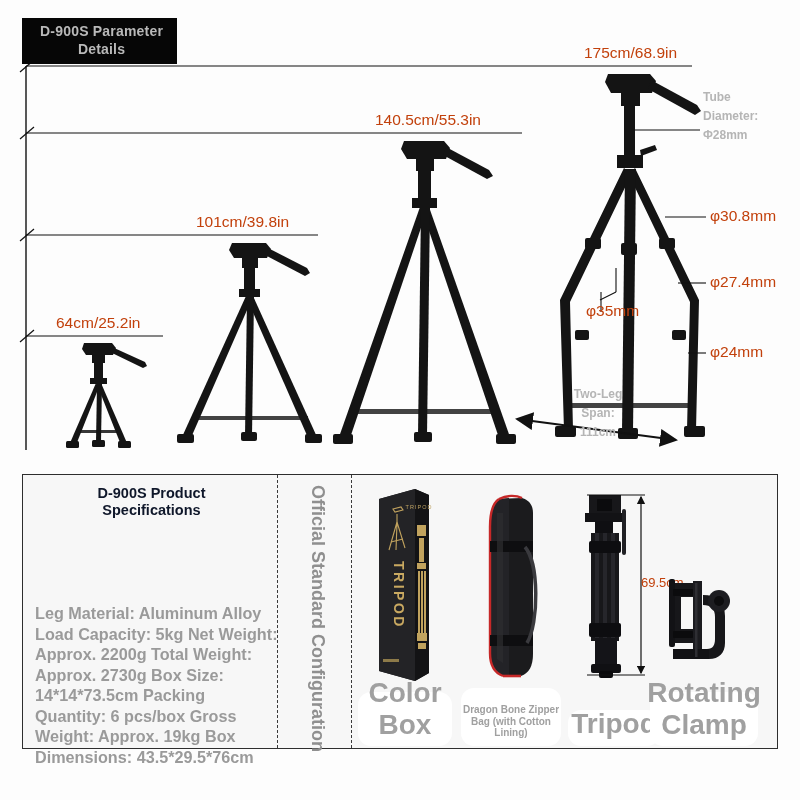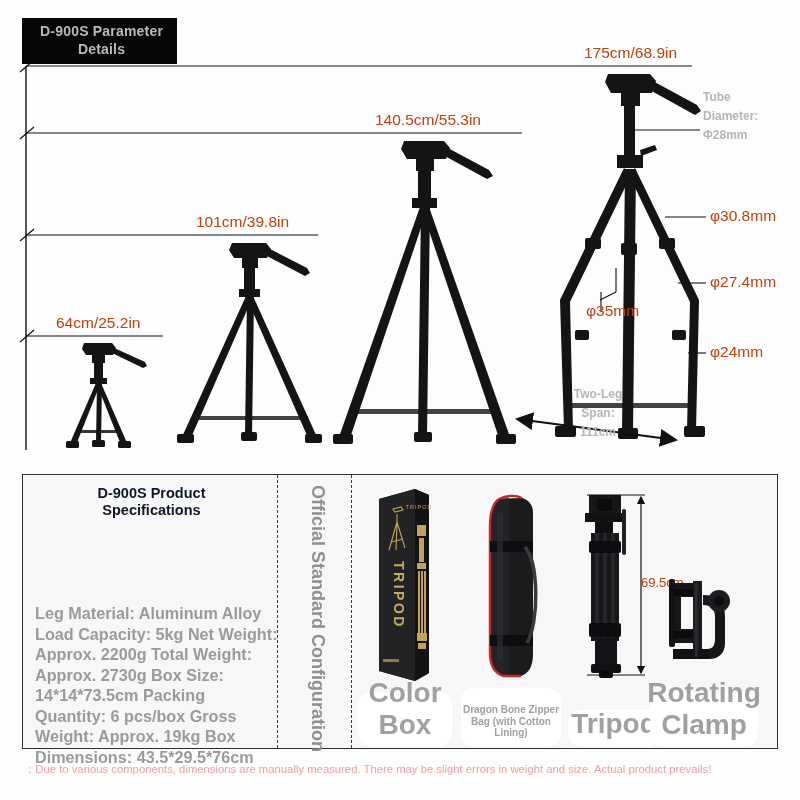--- a/index.html
+++ b/index.html
@@ -391,15 +391,14 @@
 
           <rect x="48" y="100" width="2.5" height="74" fill="#2e2e33"></rect>
         </svg>
       </div>
       <div class="cap-bg" style="bottom:2px;width:108px;height:54px;"></div>
       <div class="cap big" style="bottom:8px;">Rotating
 Clamp</div>
     </div>
   </div>
 
-  <div class="footer">：Due to various components, dimensions are manually measured. There may be slight errors in weight and size. Actual product prevails!</div>
 
 </div>
 
 </body></html>

